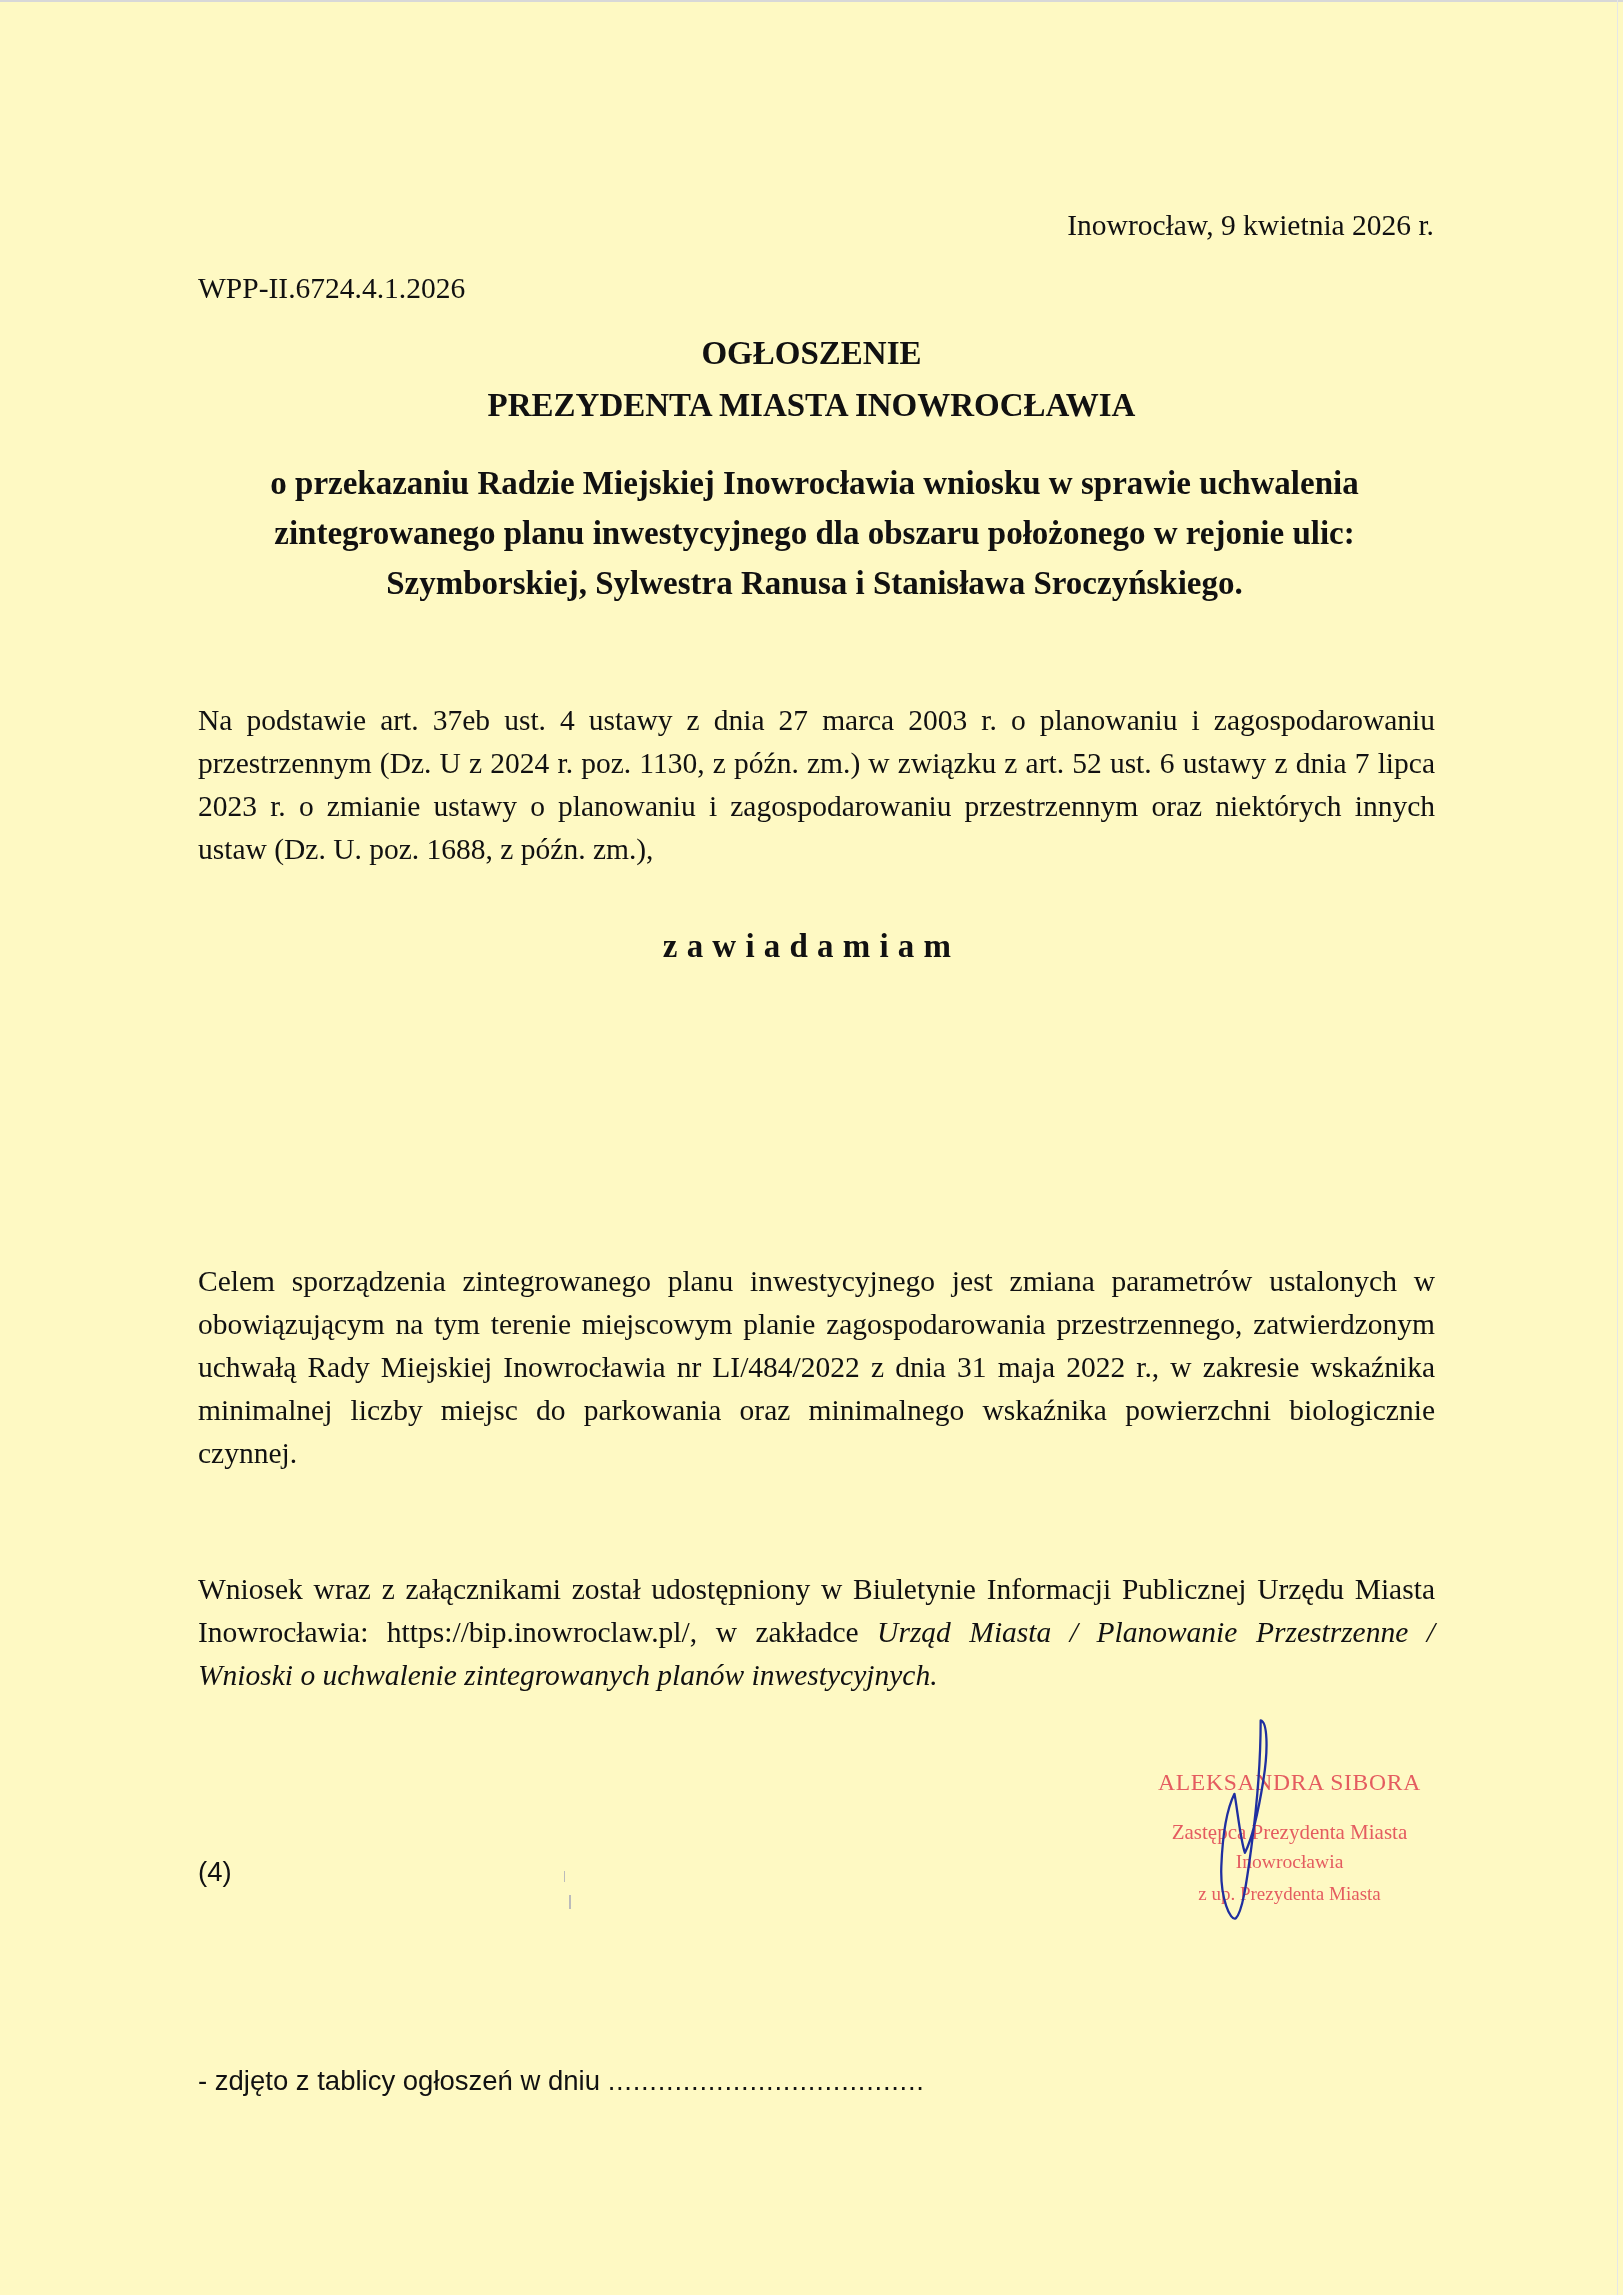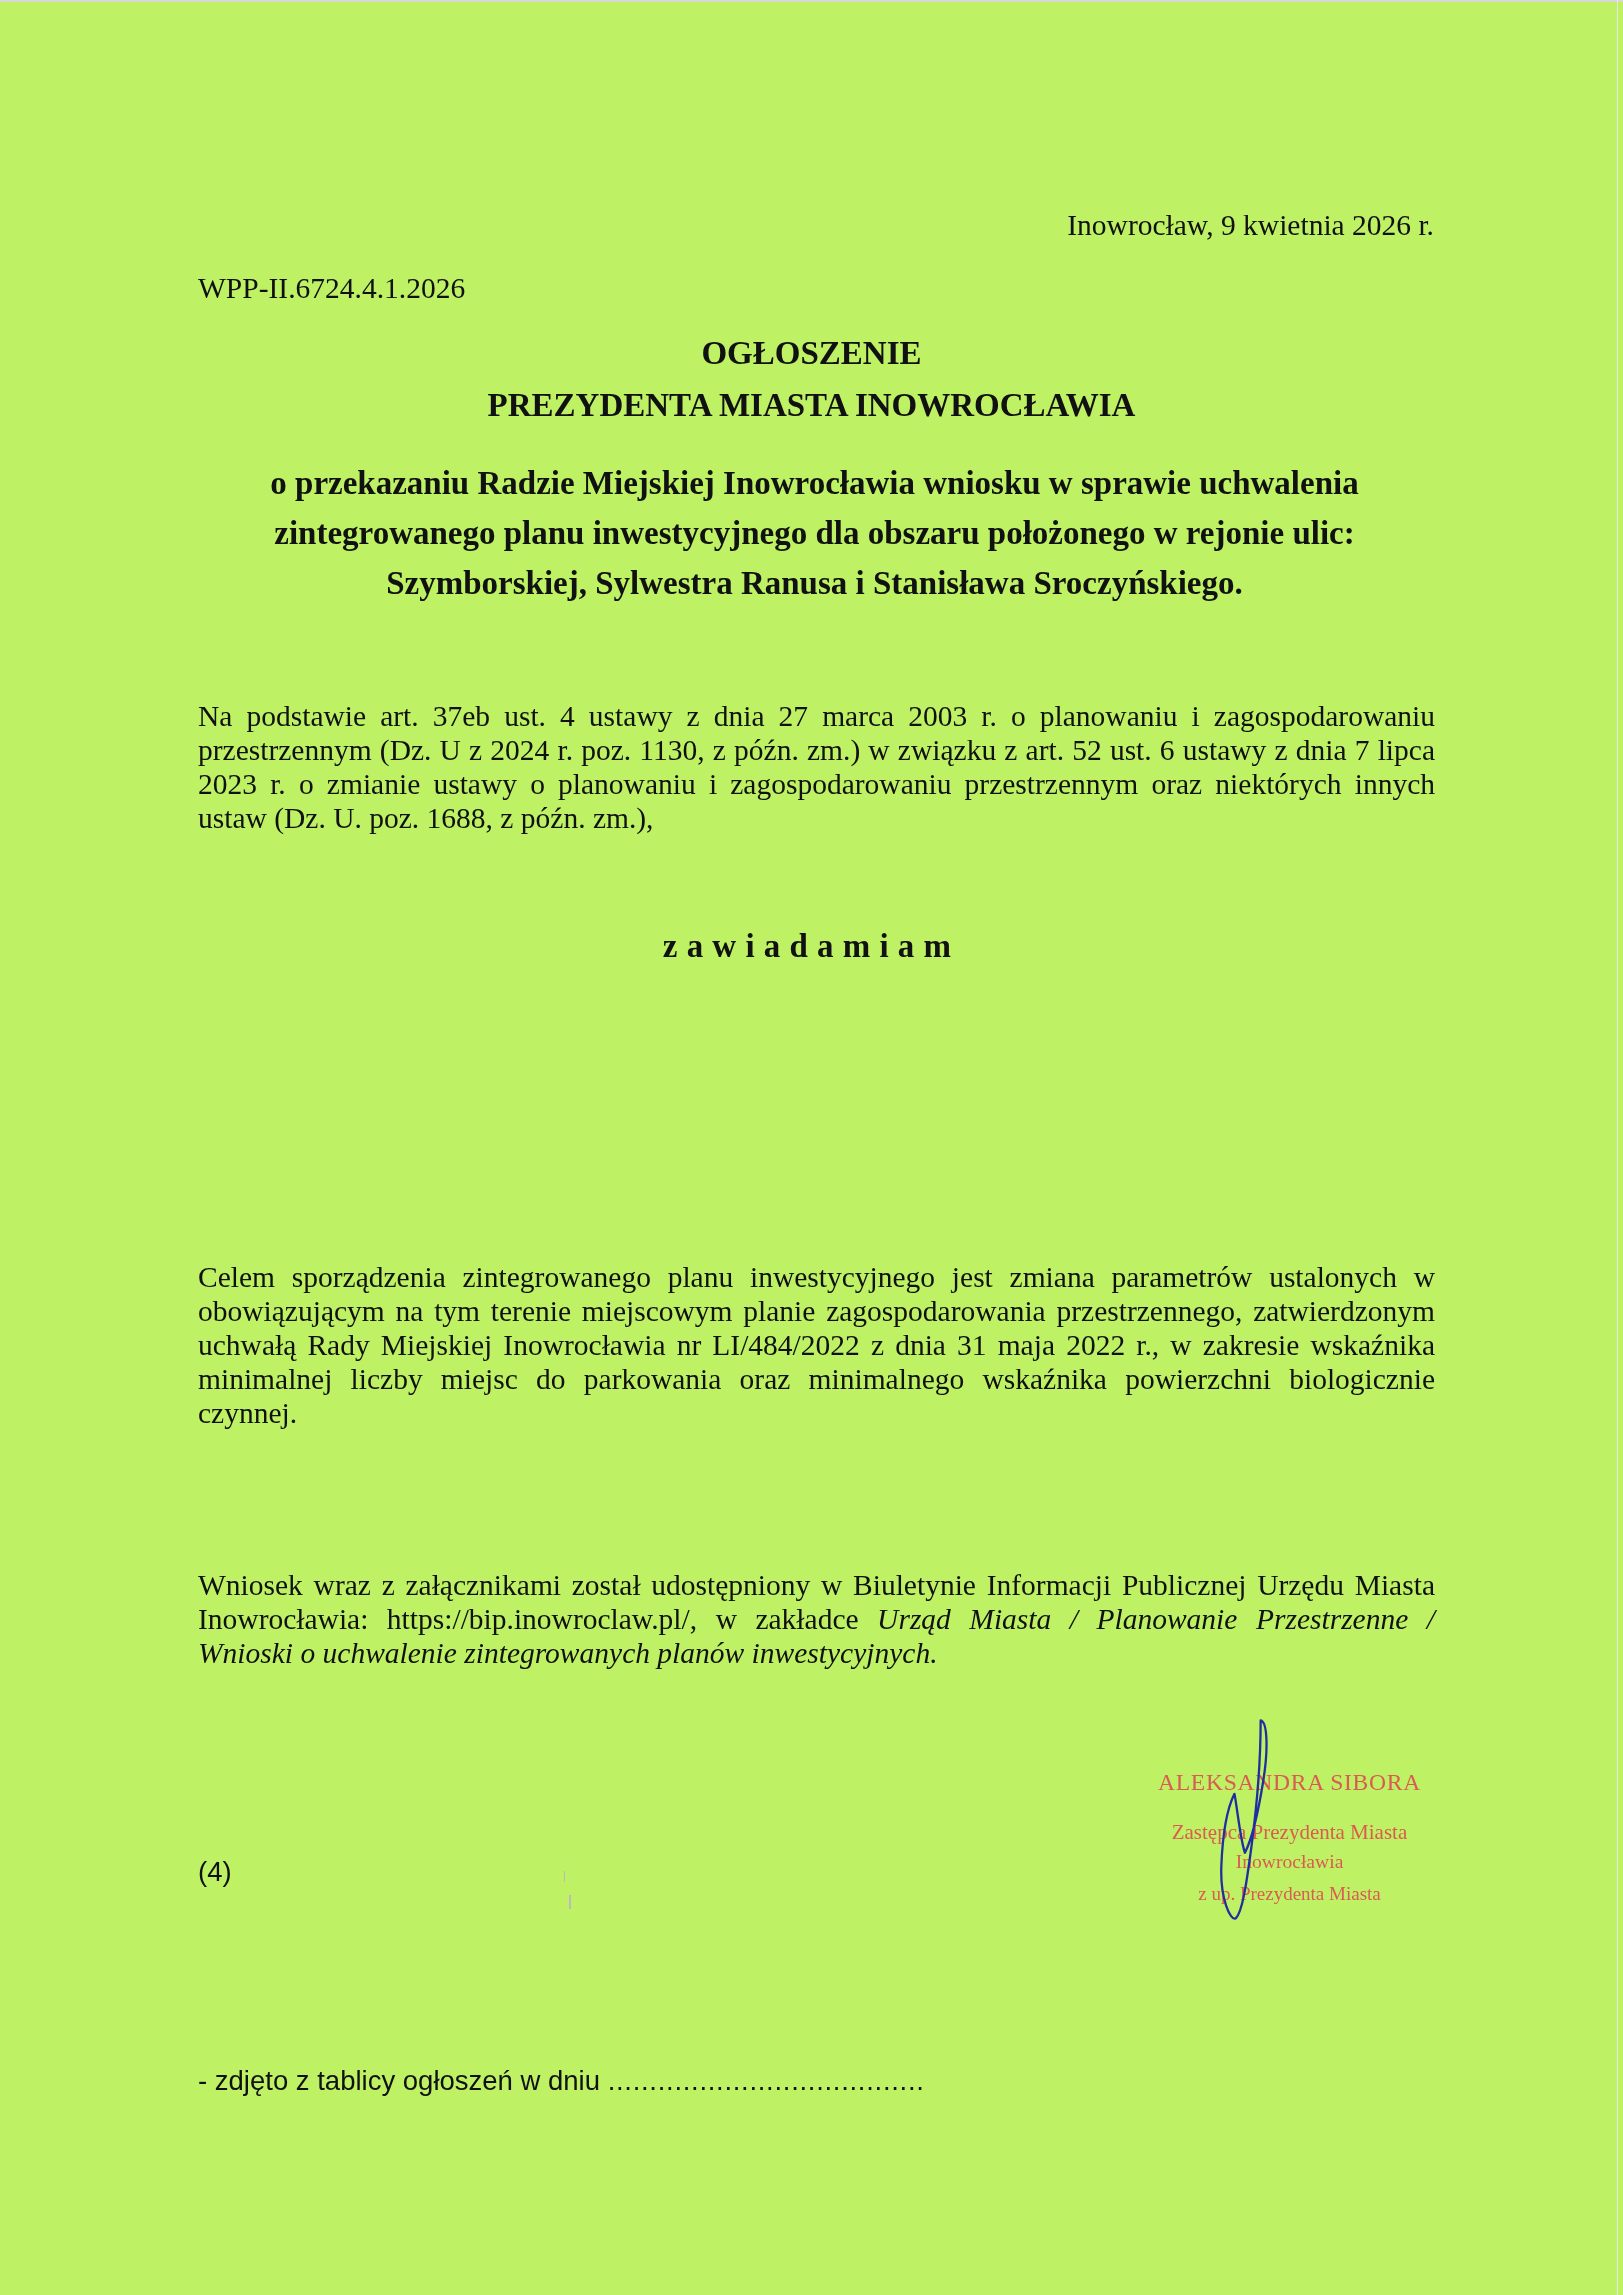--- a/index.html
+++ b/index.html
@@ -1,29 +1,29 @@
 <!DOCTYPE html>
 <html style="font-size:10.5px"><head>
 <meta charset="utf-8">
 <style>
   html, body { margin: 0; padding: 0; background: #ffffff; }
   body { width: 1623px; height: 2295px; position: relative; overflow: hidden;
          font-family: "Liberation Serif", "DejaVu Serif", serif; color: #111; }
-  .page { position: absolute; inset: 0; background: #bef264; }
+  .page { position: absolute; inset: 0; background: #fef9c3; }
   .top-edge { position: absolute; left: 0; right: 0; top: 0; height: 2px; background: #d8d8d8; }
   .right-edge { position: absolute; top: 0; bottom: 0; right: 5.2px; width: 1.3px; background: #e6e6e6; }
   .abs { position: absolute; }
   .date { right: 189px; top: 209px; font-size: 29.5px; }
   .ref { left: 198px; top: 272px; font-size: 29.5px; }
   .title { left: 0; right: 0; text-align: center; font-weight: bold; font-size: 33px; }
   .title1 { top: 335px; }
   .title2 { top: 387px; }
   .subject { left: 196px; right: 190px; top: 458px; text-align: center; font-weight: bold;
              font-size: 33px; line-height: 50px; }
-  .para { left: 198px; right: 188px; font-size: 29.5px; line-height: 34px; text-align: justify; }
+  .para { left: 198px; right: 188px; font-size: 29.5px; line-height: 43px; text-align: justify; }
   .p1 { top: 699px; }
   .notify { left: 0; right: 0; top: 928px; text-align: center; font-weight: bold; font-size: 33px;
             letter-spacing: 9.2px; }
   .p2 { top: 1041px; }
   .p3 { top: 1260px; }
   .p4 { top: 1568px; }
   .ital { font-style: italic; }
   .stamp { left: 1106px; top: 1702px; width: 367px; height: 223px; }
   .stamp-line { position: absolute; left: 0; right: 0; text-align: center; color: #e0414f; opacity: 0.85; }
   .st1 { top: 67px; font-size: 23.6px; letter-spacing: 0.7px; }

